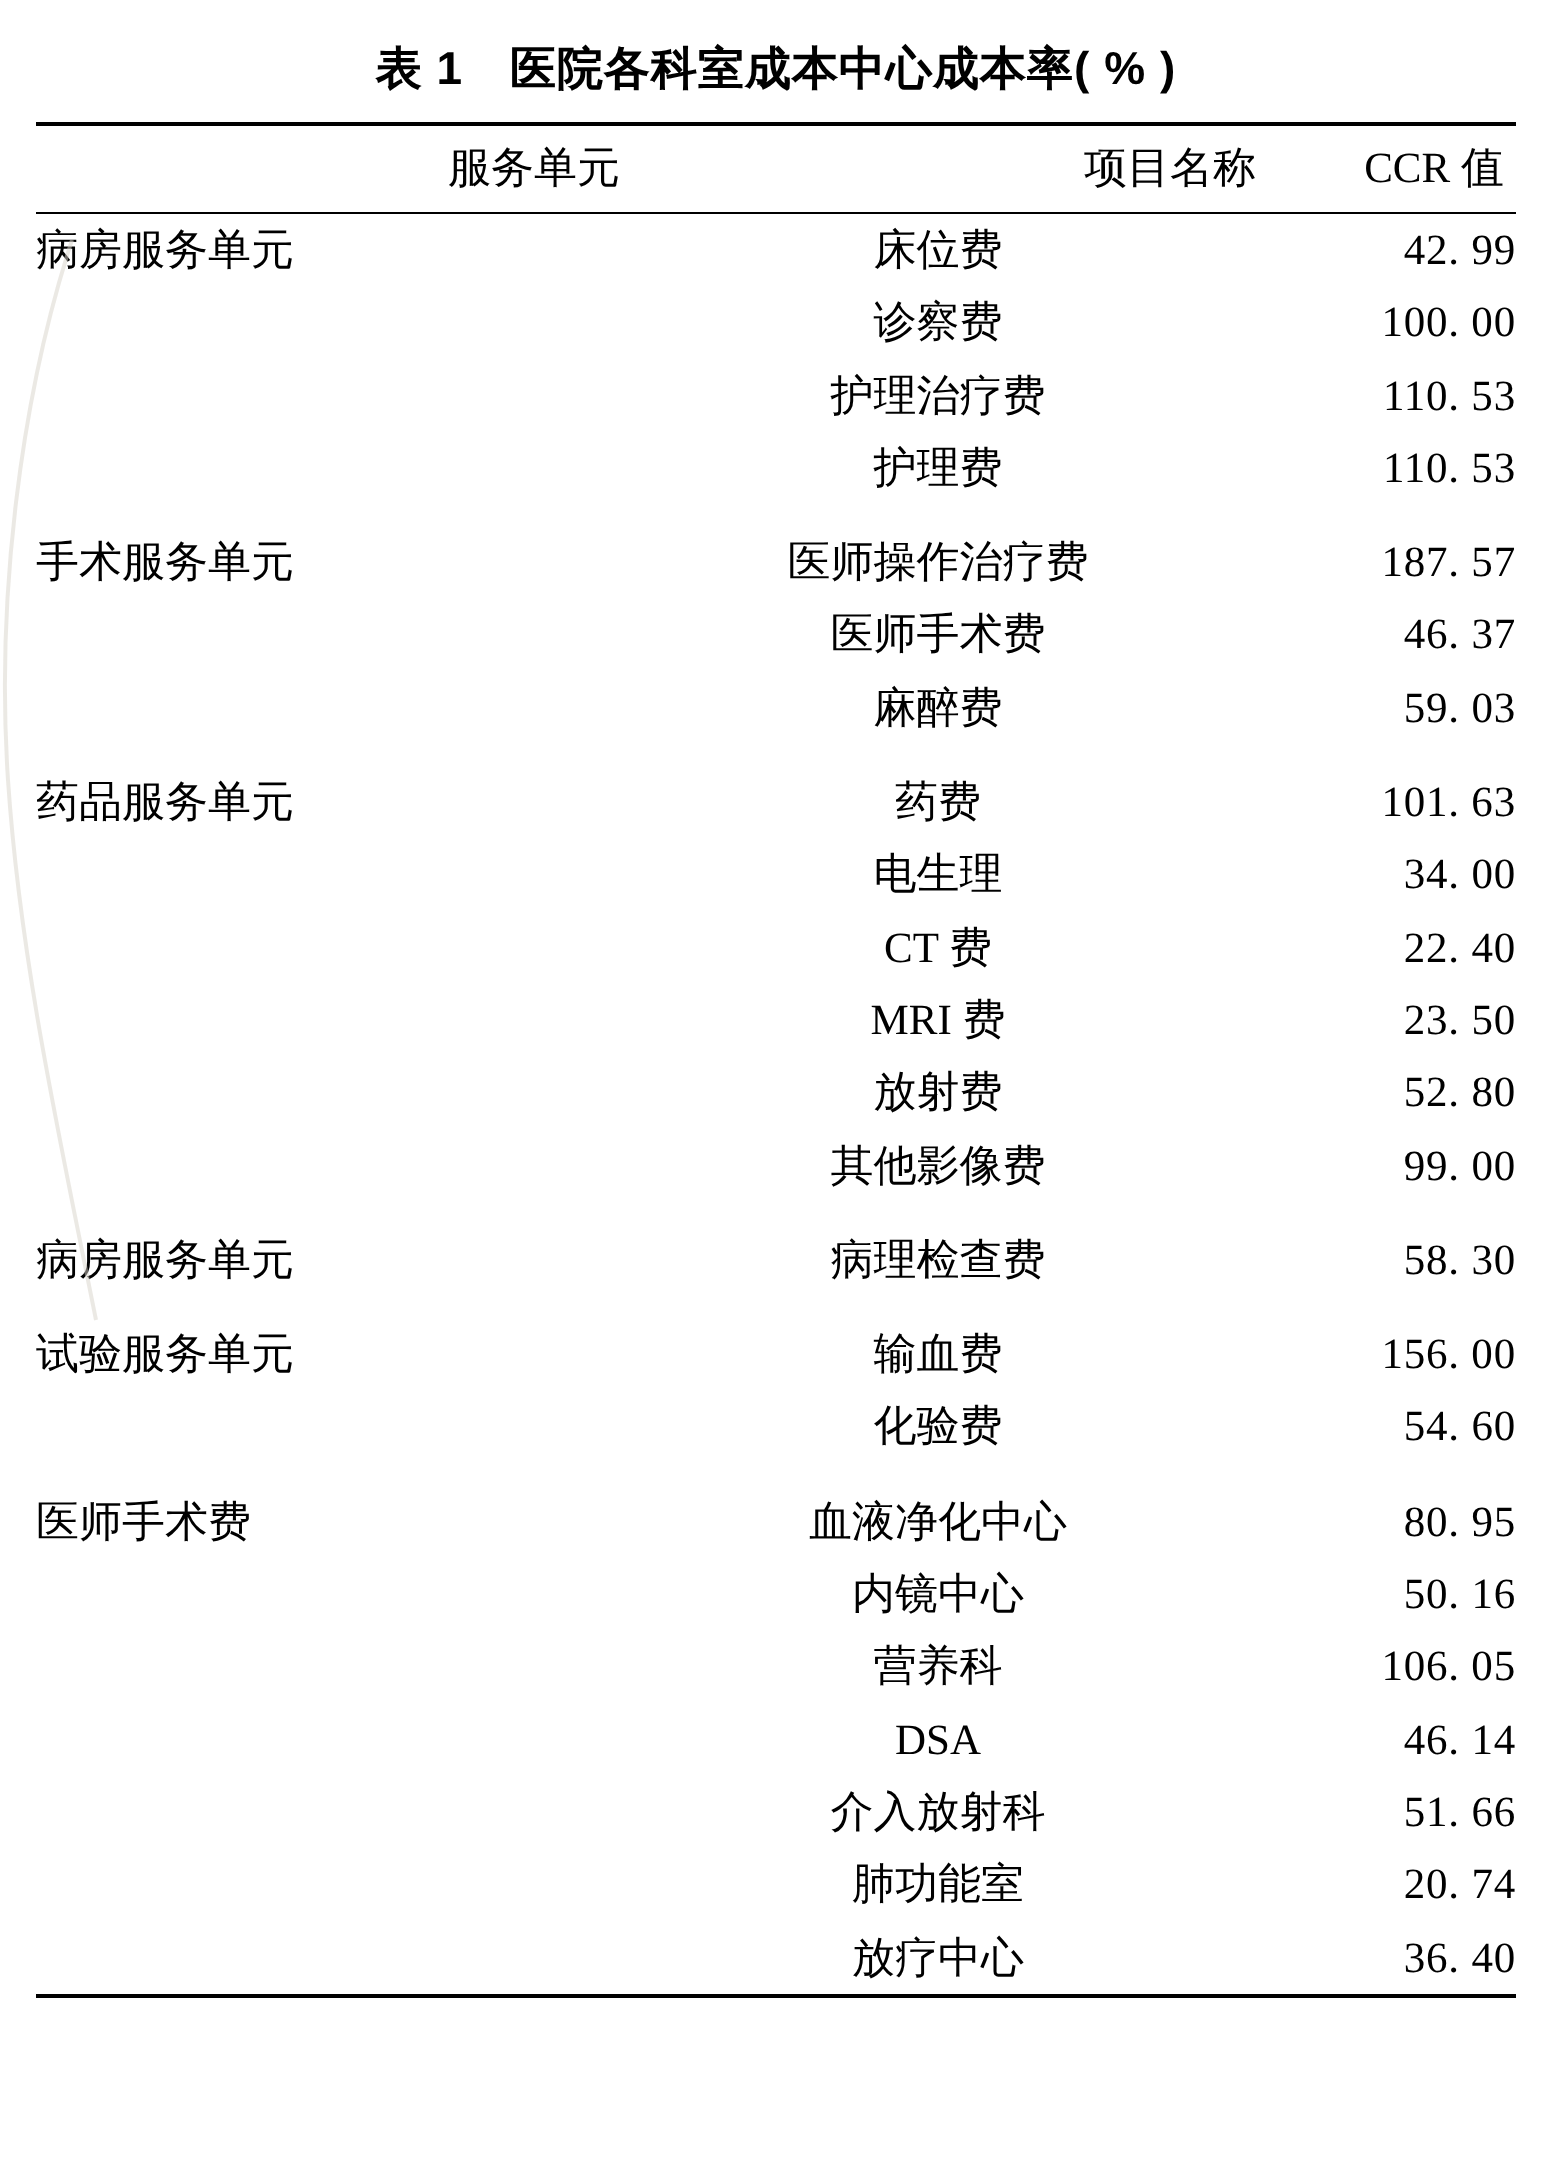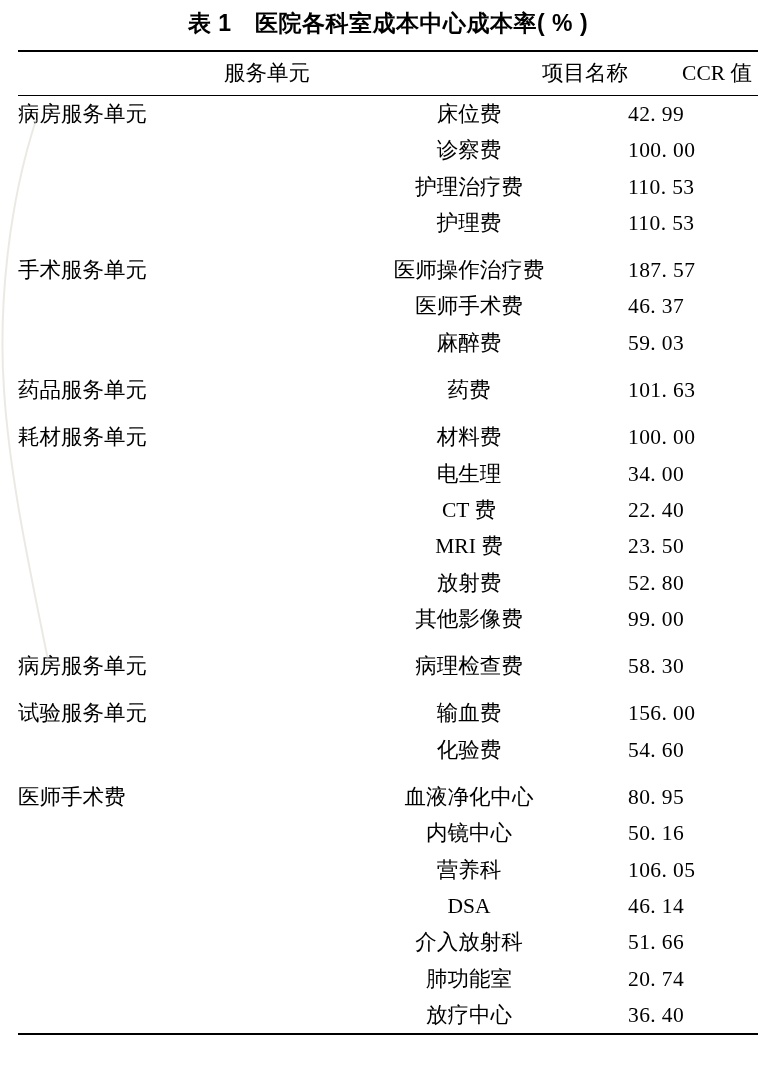--- a/index.html
+++ b/index.html
@@ -19,21 +19,21 @@
   .page {
     width: 776px;
     padding: 0 18px;
   }
   .table-title {
     text-align: center;
     font-family: "Liberation Sans", sans-serif;
     font-weight: bold;
     font-size: 23px;
     letter-spacing: 0.5px;
-    padding-top: 8px;
+    padding-top: 19px;
     padding-bottom: 11px;
     white-space: nowrap;
   }
   .rule-thick {
     border-top: 2.2px solid #000;
   }
   .rule-thin {
     border-top: 1.2px solid #000;
   }
   table.ccr {
@@ -65,21 +65,21 @@
   }
   td.unit {
     text-align: left;
     white-space: nowrap;
   }
   td.item {
     text-align: center;
     white-space: nowrap;
   }
   td.val {
-    text-align: left;
+    text-align: right;
     padding-right: 6px;
     white-space: nowrap;
     font-variant-numeric: tabular-nums;
   }
   tbody tr.group-start td {
     padding-top: 11px;
     height: 47.3px;
   }
   .num {
     letter-spacing: 0.4px;
@@ -177,25 +177,20 @@
         <td class="item">麻醉费</td>
         <td class="val num">59. 03</td>
       </tr>
 
       <tr class="group-start">
         <td class="unit">药品服务单元</td>
         <td class="item">药费</td>
         <td class="val num">101. 63</td>
       </tr>
 
-      <tr class="group-start">
-        <td class="unit">耗材服务单元</td>
-        <td class="item">材料费</td>
-        <td class="val num">100. 00</td>
-      </tr>
 
       <tr>
         <td class="unit"></td>
         <td class="item">电生理</td>
         <td class="val num">34. 00</td>
       </tr>
       <tr>
         <td class="unit"></td>
         <td class="item latin">CT 费</td>
         <td class="val num">22. 40</td>

